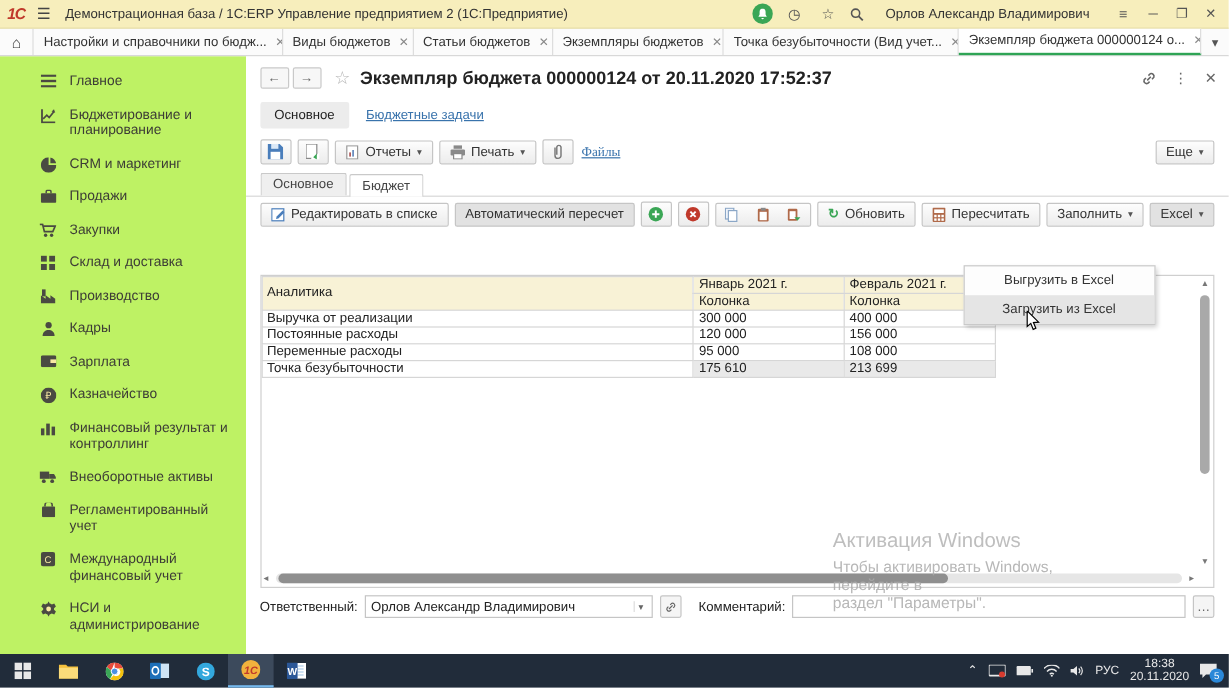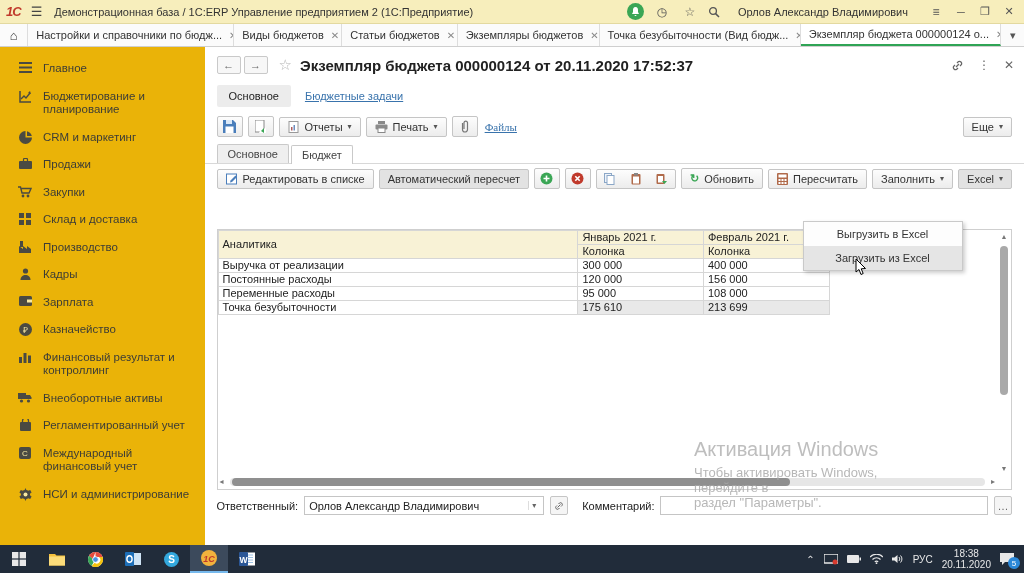--- a/index.html
+++ b/index.html
@@ -21,21 +21,21 @@
   .home { width:30px; display:flex; align-items:center; justify-content:center; color:#333; font-size:13px; border-right:1px solid #ddd; }
   .tab { display:flex; align-items:center; padding:0 8px; border-right:1px solid #ddd; color:#333; max-width:215px; white-space:nowrap; overflow:hidden; }
   .tab .x { margin-left:7px; color:#888; font-size:10px; }
   .tab.active { background:#fff; border-bottom:2px solid #2fa455; }
   .tabbar .chev { margin-left:auto; width:24px; display:flex; align-items:center; justify-content:center; color:#555; }
 
   
   .approw { display:flex; height:498px; }
 
   
-  .sidebar { width:206px; background:#eab308; padding:8px 0 0 3px; overflow:hidden; }
+  .sidebar { width:206px; background:#bef264; padding:8px 0 0 18px; overflow:hidden; }
   .side-item { display:flex; align-items:flex-start; padding:7px 8px 7px 14px; cursor:pointer; }
   .side-item .sicon { width:16px; min-width:16px; margin-right:10px; color:#4a4a42; display:flex; justify-content:center; margin-top:0px; }
   .side-item .slabel { color:#3d3d36; font-size:11.5px; line-height:13.5px; }
 
   
   .main { flex:1; position:relative; background:#fff; }
 
   .formhdr { display:flex; align-items:center; padding:9px 10px 6px 12px; }
   .navbtn { width:24px; height:18px; border:1px solid #c9c9c9; background:#f7f7f7; border-radius:2px; display:flex; align-items:center; justify-content:center; color:#666; margin-right:3px; font-size:11px; }
   .star { color:#b5b5b5; font-size:15px; margin:0 8px 0 8px; }
@@ -92,21 +92,21 @@
 
   
   .formfooter { position:absolute; left:12px; right:12px; bottom:30px; display:flex; align-items:center; gap:6px; }
   .fld { border:1px solid #c5c5c5; height:19px; display:flex; align-items:center; padding:0 4px; background:#fff; }
   .fld .val { flex:1; }
   .fld .dd { color:#666; font-size:8px; padding:0 3px; border-left:1px solid #ddd; }
   .minibtn { border:1px solid #c5c5c5; background:#f5f5f5; height:19px; width:18px; display:flex; align-items:center; justify-content:center; color:#666; border-radius:2px; }
 
   
   .watermark { position:absolute; right:80px; bottom:35px; color:#ababab; font-size:13px; opacity:.85; width:250px; z-index:25; }
-  .watermark .w1 { font-size:20px; margin-bottom:4px; color:#b3b3b3; }
+  .watermark .w1 { font-size:17px; margin-bottom:4px; color:#b3b3b3; }
 
   
   .taskbar { position:absolute; left:0; right:0; bottom:0; height:28px; background:#212c3a; display:flex; align-items:center; z-index:50; }
   .tb-btn { width:38px; height:28px; display:flex; align-items:center; justify-content:center; }
   .tb-btn.active-app { background:#3c4a5c; border-bottom:2px solid #76b9ed; }
   .tray { margin-left:auto; display:flex; align-items:center; color:#e8e8e8; gap:9px; padding-right:10px; font-size:10px; }
   .clock { text-align:center; line-height:11px; }
   .badge { position:relative; }
   .badge .n { position:absolute; right:-6px; bottom:-4px; background:#2b88d8; border-radius:50%; width:12px; height:12px; font-size:8px; display:flex; align-items:center; justify-content:center; color:#fff; }
 
@@ -152,21 +152,21 @@
     </div>
   <div class="tab">
       <span>Статьи бюджетов</span>
       <span class="x">✕</span>
     </div>
   <div class="tab">
       <span>Экземпляры бюджетов</span>
       <span class="x">✕</span>
     </div>
   <div class="tab">
-      <span>Точка безубыточности (Вид бюдж...</span>
+      <span>Точка безубыточности (Вид учет...</span>
       <span class="x">✕</span>
     </div>
   <div class="tab active">
       <span>Экземпляр бюджета 000000124 о...</span>
       <span class="x">✕</span>
     </div>
   <span class="chev">▾</span>
 </div>
 
 <div class="approw">

